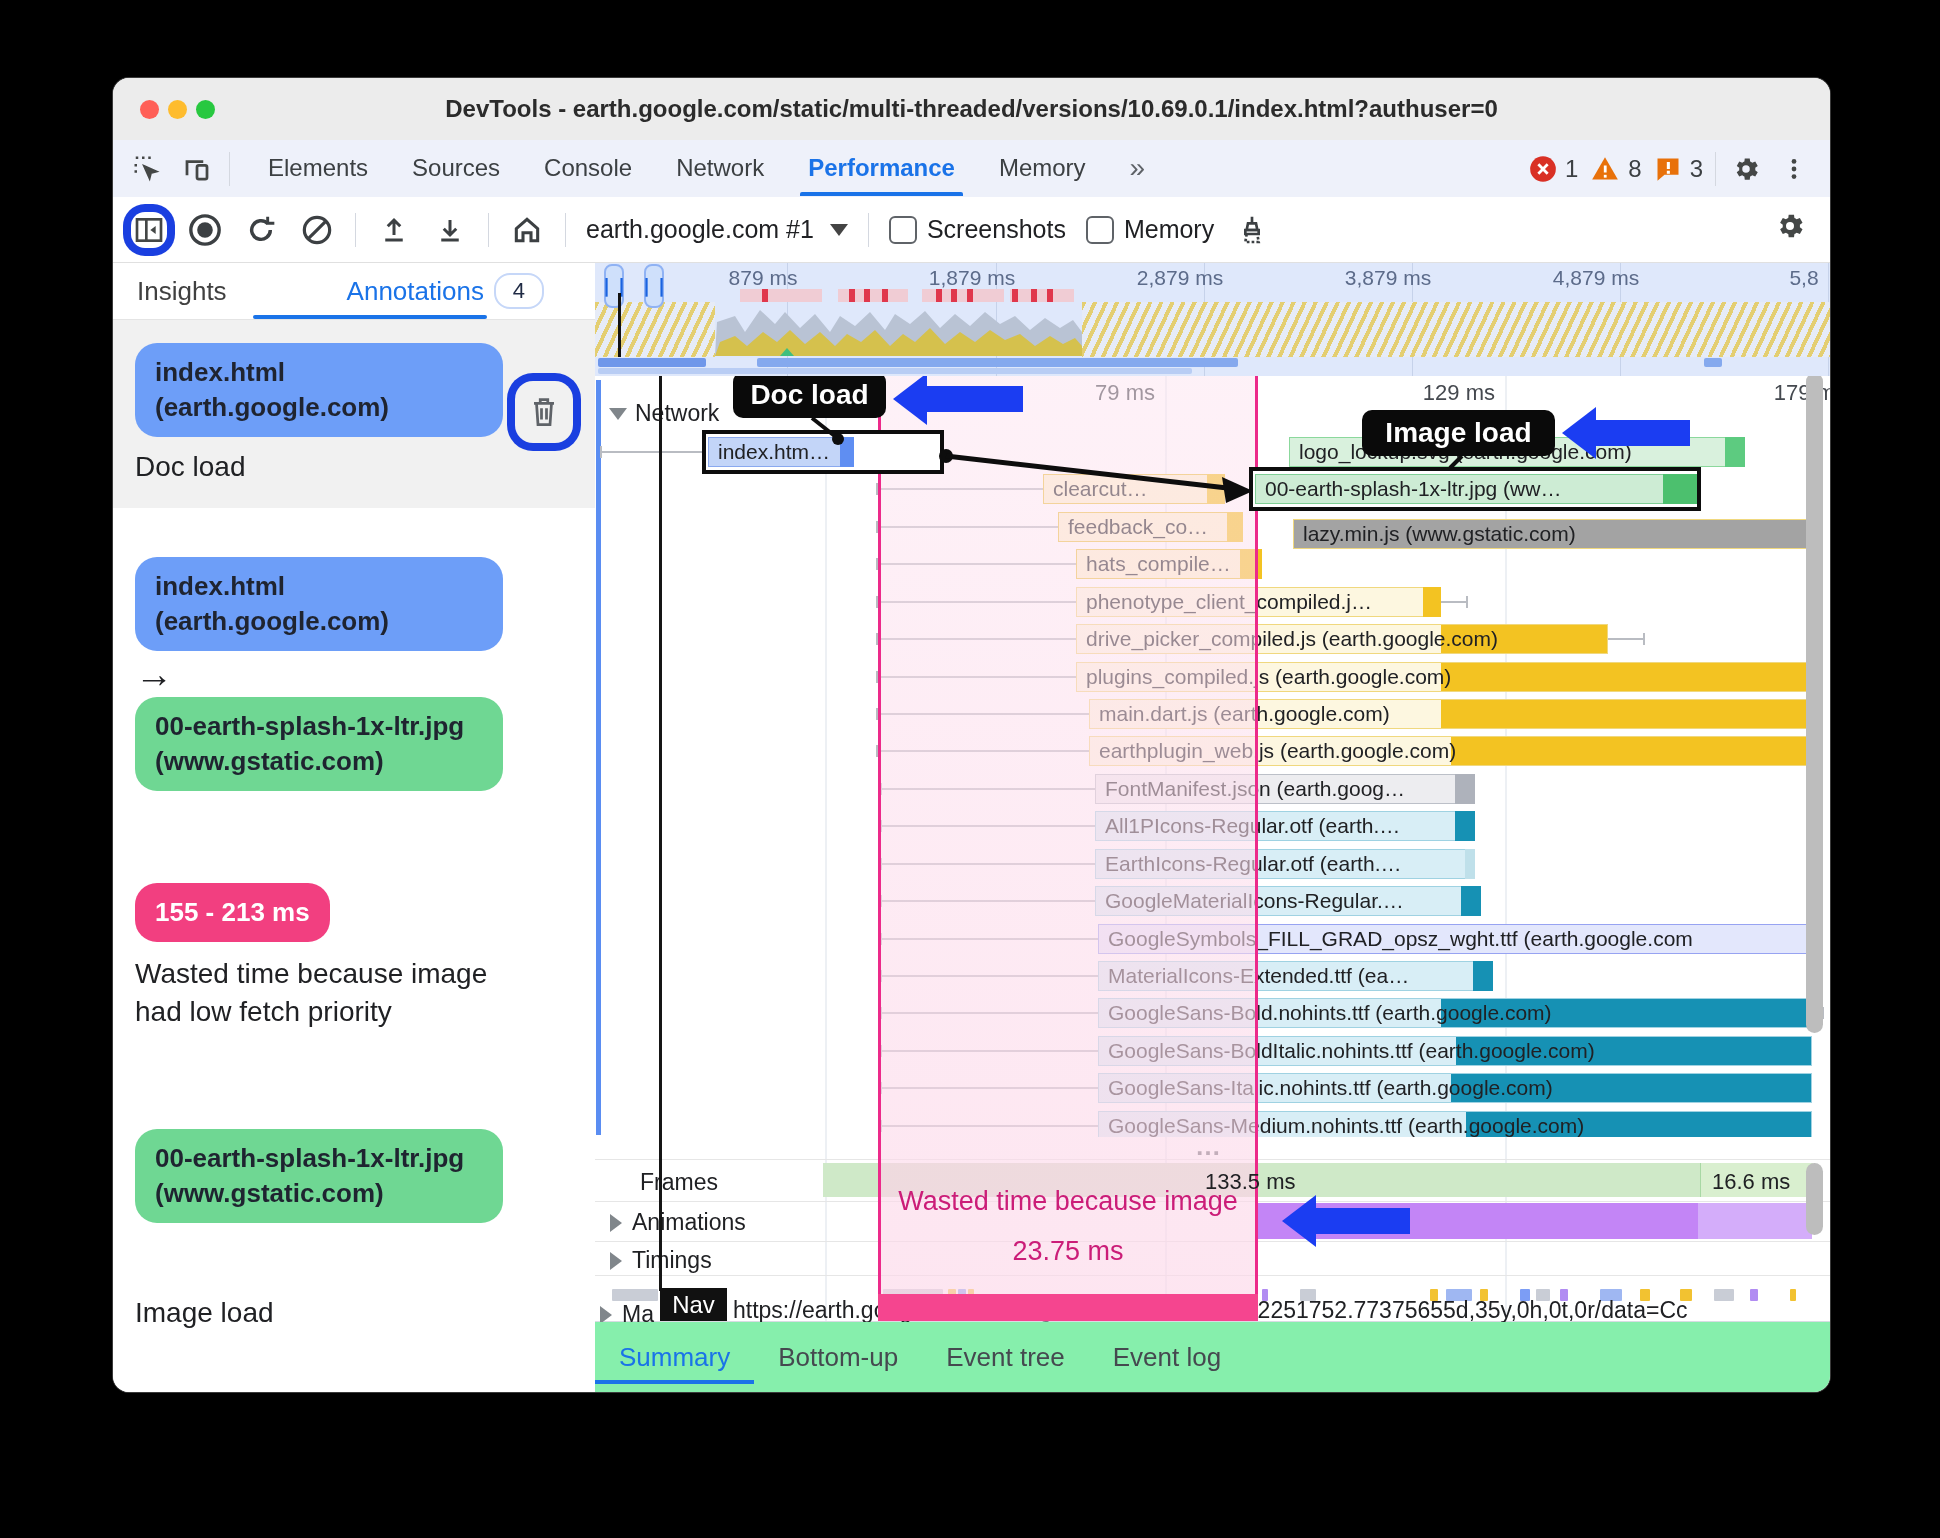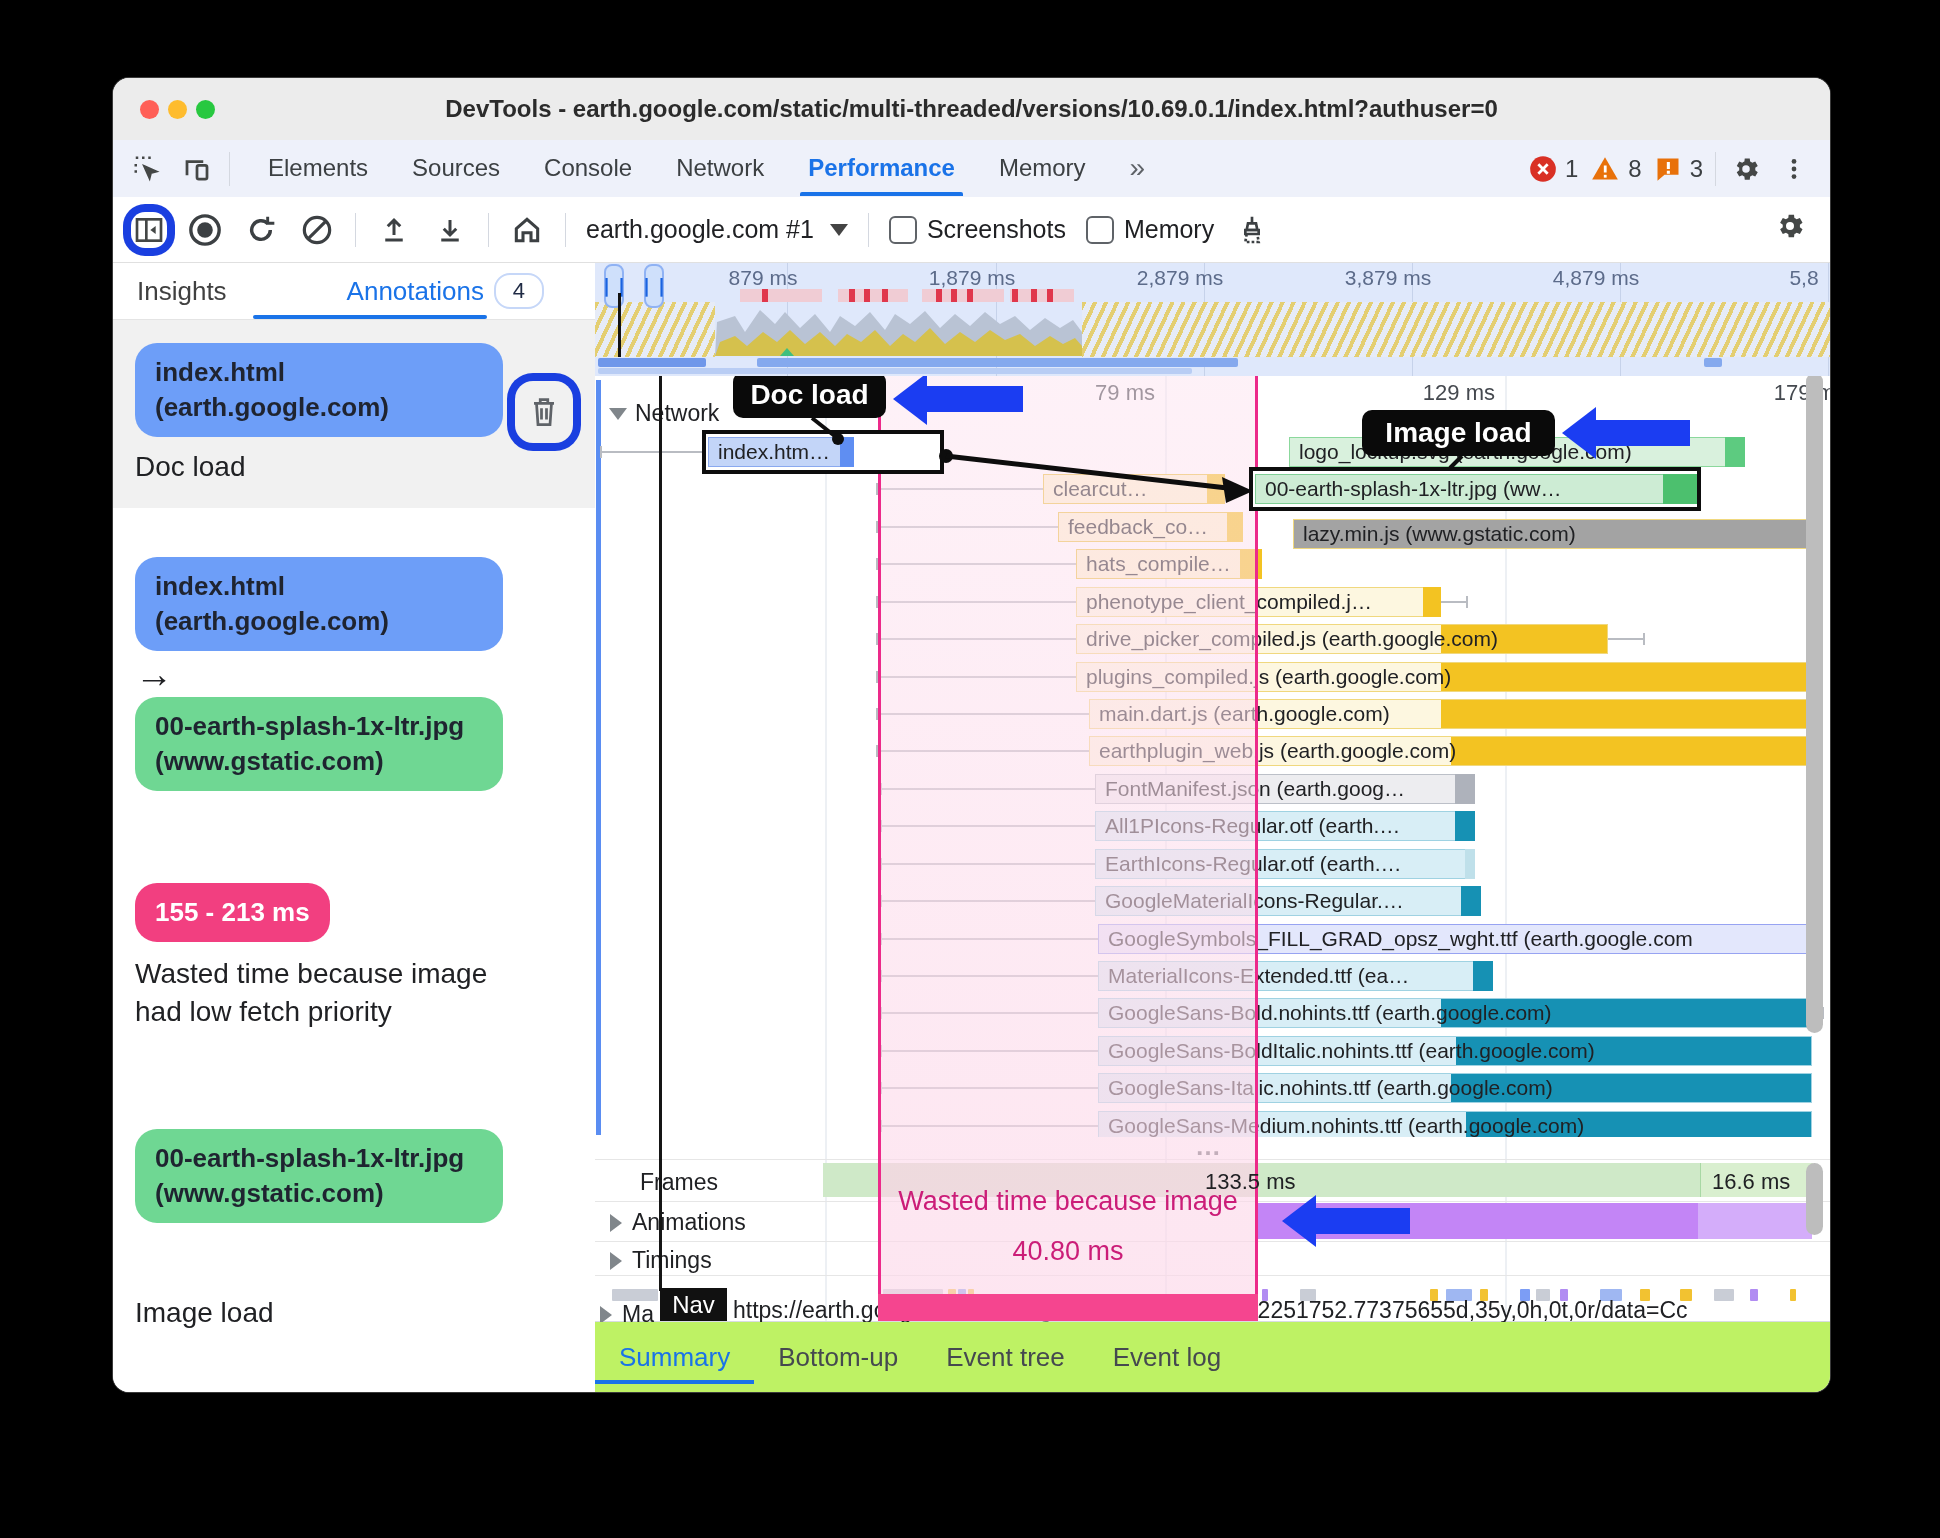--- a/index.html
+++ b/index.html
@@ -88,21 +88,21 @@
   .wasted-text{position:absolute;z-index:6;text-align:center;color:#cb1d78;font-size:27px;line-height:1.35;}
   .nav-line{position:absolute;width:3px;background:#151515;z-index:5;}
   .hsep{position:absolute;left:0;width:100%;height:1px;background:#e6e6e6;}
   .row-label{position:absolute;font-size:23px;color:#202124;display:flex;align-items:center;gap:10px;}
   .mini-chip{position:absolute;height:12px;border-radius:1px;}
   .nav-badge{position:absolute;background:#111;color:#fff;font-size:24px;display:flex;align-items:center;justify-content:center;z-index:7;}
   .url-text{position:absolute;font-size:23px;color:#202124;white-space:nowrap;overflow:hidden;z-index:3;}
   .pink-solid{position:absolute;background:#f5458f;z-index:6;}
   .scroll-thumb{position:absolute;width:17px;background:#bdbdbd;border-radius:9px;z-index:9;}
   
-  .bottom-tabs{position:absolute;left:482px;bottom:0;width:1235px;height:70px;background:#bef264;border-top:1px solid #d8dce3;
+  .bottom-tabs{position:absolute;left:482px;bottom:0;width:1235px;height:70px;background:#86efac;border-top:1px solid #d8dce3;
                display:flex;align-items:center;gap:0;}
   .btab{font-size:26px;color:#45494f;padding:0 24px;position:relative;height:70px;display:flex;align-items:center;}
   .btab.active{color:#1a73e8;}
   .btab.active::after{content:"";position:absolute;left:0;right:0;bottom:8px;height:4px;background:#1a73e8;}
   svg{display:block;}
 </style>
 </head>
 <body>
 
 <div class="stage">
@@ -447,21 +447,21 @@
           </div>
           <div class="whisk" style="left: 285px; top: 749px; width: 218px;"></div>
           <div class="bar" style="left: 503px; top: 735px; width: 714px; background: linear-gradient(to right, rgb(216, 238, 246) 0px, rgb(216, 238, 246) 367px, rgb(22, 145, 180) 367px, rgb(22, 145, 180) 100%); border-color: rgb(159, 210, 226); z-index: 2;">
             <span>GoogleSans-Medium.nohints.ttf (earth.google.com)</span>
           </div>
         </div>
         <div style="position: absolute; left: 600px; top: 755px; font-size: 26px; font-weight: 700; color: rgb(95, 99, 104);">…</div>
         <div class="pink-overlay" style="left: 283px; top: 0px; width: 380px; height: 918px;"></div>
         <div class="wasted-text" style="left: 283px; top: 807px; width: 380px;">
           <div>Wasted time because image</div>
-          <div style="margin-top: 14px;">40.80 ms</div>
+          <div style="margin-top: 14px;">23.75 ms</div>
         </div>
         <div class="nav-line" style="left: 64px; top: 0px; height: 915px;"></div>
         <div class="hsep" style="top: 783px;"></div>
         <div class="hsep" style="top: 825px;"></div>
         <div class="hsep" style="top: 865px;"></div>
         <div class="hsep" style="top: 899px;"></div>
         <div style="position: absolute; left: 228px; top: 787px; width: 989px; height: 34px; background: rgb(207, 233, 200);"></div>
         <div style="position: absolute; left: 285px; top: 787px; width: 378px; height: 34px; background: rgb(214, 220, 201);"></div>
         <div style="position: absolute; left: 1105px; top: 787px; width: 112px; height: 34px; background: rgb(217, 239, 207); border-left: 1px solid rgb(168, 216, 164);"></div>
         <div class="row-label" style="left: 45px; top: 793px;">Frames</div>

